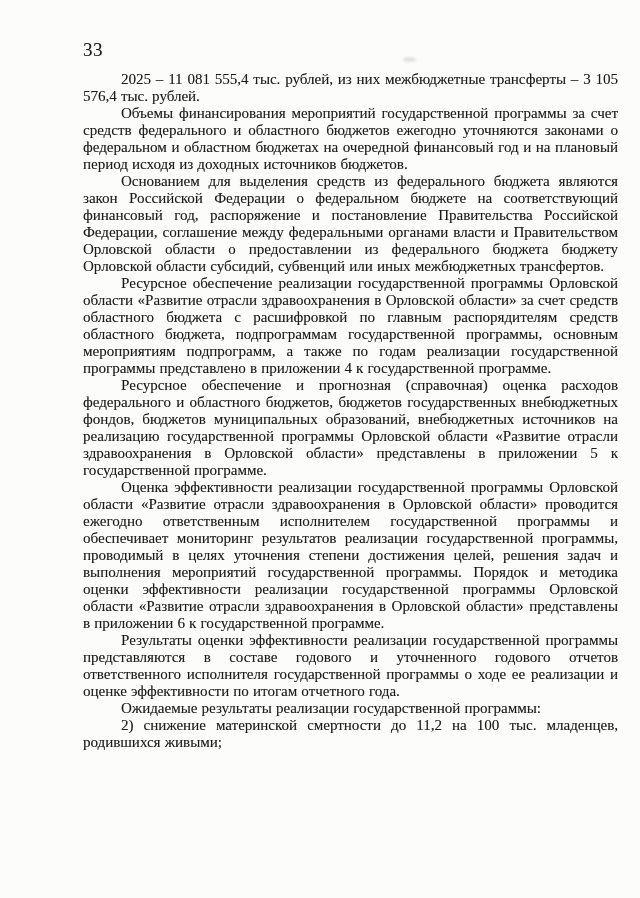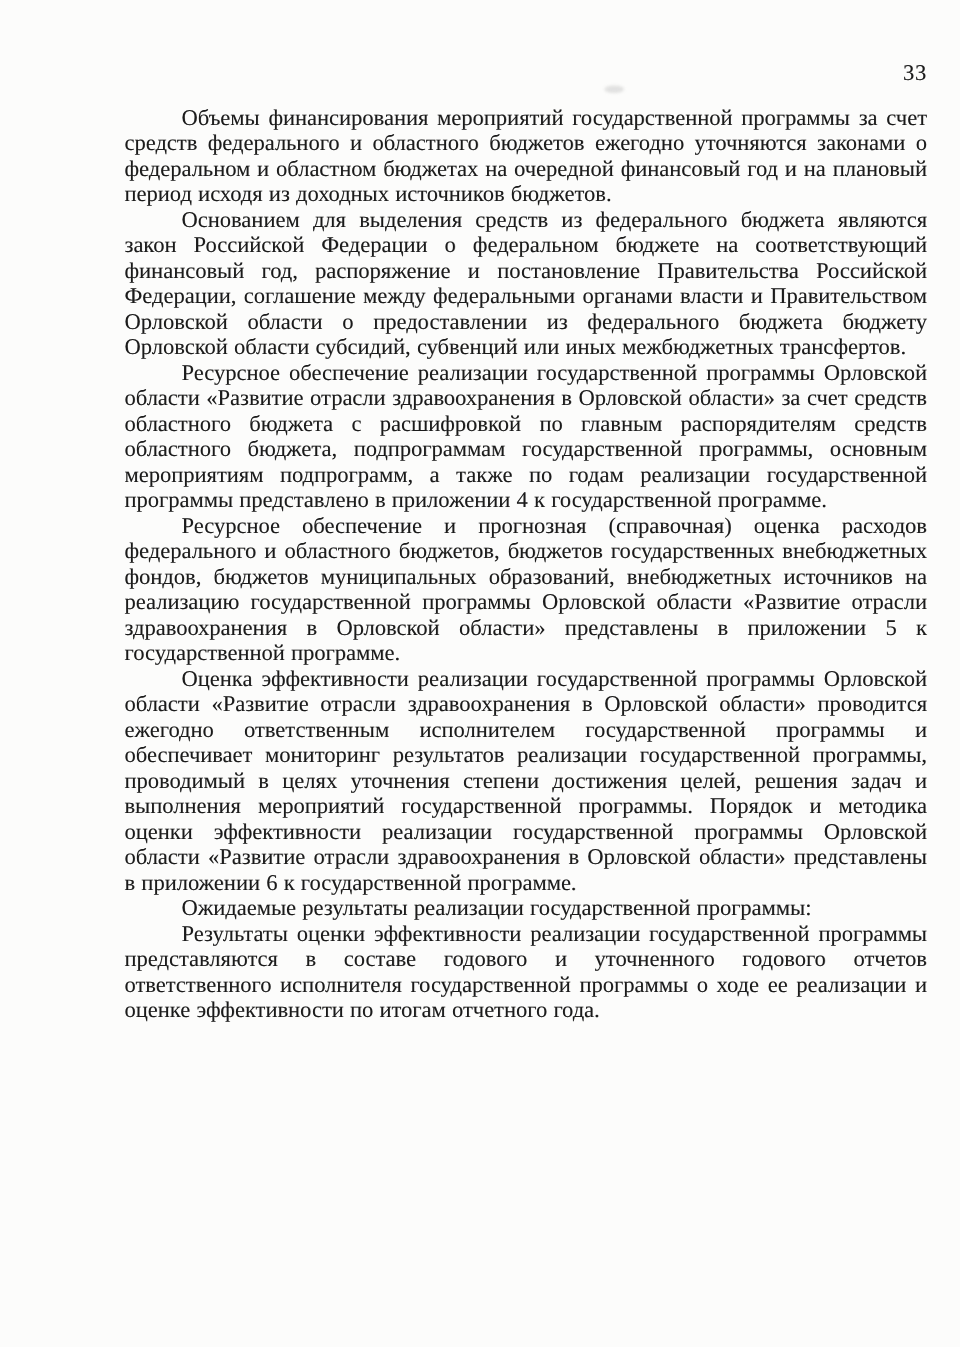--- a/index.html
+++ b/index.html
@@ -15,22 +15,22 @@
     background: #fcfcfb;
     color: #1b1b1b;
     font-family: "Liberation Serif", "DejaVu Serif", serif;
     text-shadow: 0.2px 0.2px 0.35px rgba(20, 20, 20, 0.35);
   }
   .page-number {
     position: absolute;
     top: 42px;
     left: 83px;
     width: 535px;
-    text-align: right;
-    font-size: 15px;
+    text-align: left;
+    font-size: 19px;
     line-height: 15px;
     letter-spacing: 0.5px;
   }
   .text-column {
     position: absolute;
     top: 71px;
     left: 83px;
     width: 535px;
     font-size: 15px;
     line-height: 17px;
@@ -54,21 +54,23 @@
     filter: blur(1.2px);
   }
 </style>
 </head>
 <body>
 
 <div class="page">
   <div class="page-number">33</div>
   <div class="scan-smudge"></div>
   <div class="text-column">
+      <p class="para">2025 – 11 081 555,4 тыс. рублей, из них межбюджетные трансферты – 3 105 576,4 тыс. рублей.</p>
       <p class="para">Объемы финансирования мероприятий государственной программы за счет средств федерального и областного бюджетов ежегодно уточняются законами о федеральном и областном бюджетах на очередной финансовый год и на плановый период исходя из доходных источников бюджетов.</p>
       <p class="para">Основанием для выделения средств из федерального бюджета являются закон Российской Федерации о федеральном бюджете на соответствующий финансовый год, распоряжение и постановление Правительства Российской Федерации, соглашение между федеральными органами власти и Правительством Орловской области о предоставлении из федерального бюджета бюджету Орловской области субсидий, субвенций или иных межбюджетных трансфертов.</p>
       <p class="para">Ресурсное обеспечение реализации государственной программы Орловской области «Развитие отрасли здравоохранения в Орловской области» за счет средств областного бюджета с расшифровкой по главным распорядителям средств областного бюджета, подпрограммам государственной программы, основным мероприятиям подпрограмм, а также по годам реализации государственной программы представлено в приложении 4 к государственной программе.</p>
       <p class="para">Ресурсное обеспечение и прогнозная (справочная) оценка расходов федерального и областного бюджетов, бюджетов государственных внебюджетных фондов, бюджетов муниципальных образований, внебюджетных источников на реализацию государственной программы Орловской области «Развитие отрасли здравоохранения в Орловской области» представлены в приложении 5 к государственной программе.</p>
       <p class="para">Оценка эффективности реализации государственной программы Орловской области «Развитие отрасли здравоохранения в Орловской области» проводится ежегодно ответственным исполнителем государственной программы и обеспечивает мониторинг результатов реализации государственной программы, проводимый в целях уточнения степени достижения целей, решения задач и выполнения мероприятий государственной программы. Порядок и методика оценки эффективности реализации государственной программы Орловской области «Развитие отрасли здравоохранения в Орловской области» представлены в приложении 6 к государственной программе.</p>
+      <p class="para">Результаты оценки эффективности реализации государственной программы представляются в составе годового и уточненного годового отчетов ответственного исполнителя государственной программы о ходе ее реализации и оценке эффективности по итогам отчетного года.</p>
       <p class="para">Ожидаемые результаты реализации государственной программы:</p>
-      <p class="para">Результаты оценки эффективности реализации государственной программы представляются в составе годового и уточненного годового отчетов ответственного исполнителя государственной программы о ходе ее реализации и оценке эффективности по итогам отчетного года.</p>
+      <p class="para">2) снижение материнской смертности до 11,2 на 100 тыс. младенцев, родившихся живыми;</p>
     </div>
 </div>
 
 </body></html>

